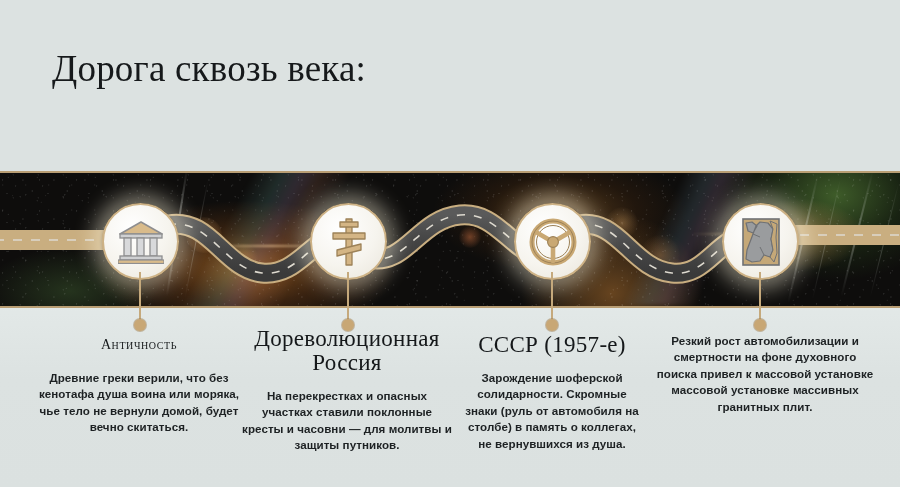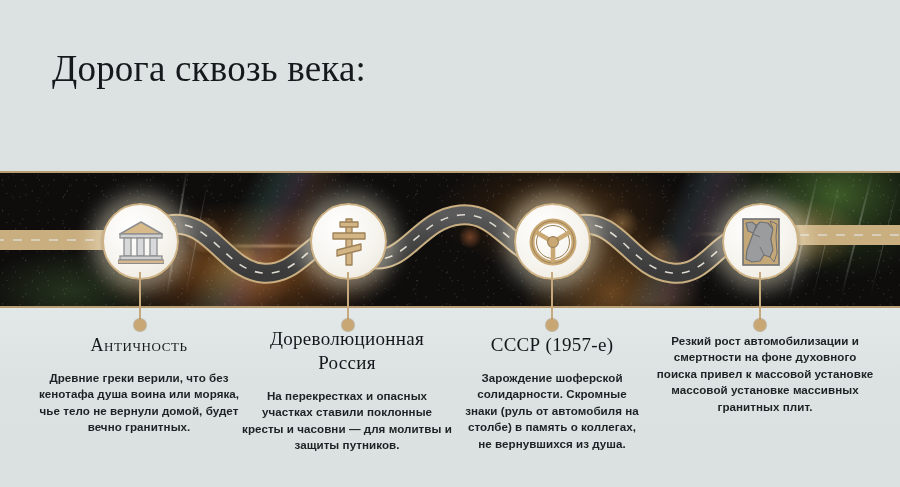--- a/index.html
+++ b/index.html
@@ -93,24 +93,24 @@
 
   
   .stem{position:absolute;width:2px;background:#c5a97c;}
   .dot{position:absolute;width:12px;height:12px;border-radius:50%;background:#c8a775;box-shadow:0 0 0 1px rgba(160,130,85,.5);}
 
   
   .cap{position:absolute;text-align:center;}
   .cap h3{
     margin:0 0 13px 0;
     font-family:"Liberation Serif", serif;
-    font-weight:400;font-size:19px;line-height:24px;color:#15181a;
+    font-weight:400;font-size:23px;line-height:24px;color:#15181a;
     letter-spacing:.3px;
   }
-  .cap h3.sc{font-variant:small-caps;font-size:18px;letter-spacing:.6px;}
+  .cap h3.sc{font-variant:small-caps;font-size:14px;letter-spacing:.6px;}
   .cap p{
     margin:0;
     font-family:"Liberation Sans", sans-serif;
     font-weight:700;font-size:11.6px;line-height:16.4px;color:#1d2123;
     letter-spacing:.05px;
   }
 </style>
 </head>
 <body>
 
@@ -250,21 +250,21 @@
   <div class="dot" style="left:342px;top:319px;"></div>
 
   <div class="stem" style="left:551px;top:272px;height:51px;"></div>
   <div class="dot" style="left:546px;top:319px;"></div>
 
   <div class="stem" style="left:759px;top:272px;height:51px;"></div>
   <div class="dot" style="left:754px;top:319px;"></div>
 
   <div class="cap" style="left:28px;top:333px;width:222px;">
     <h3 class="sc">Античность</h3>
-    <p>Древние греки верили, что без кенотафа душа воина или моряка, чье тело не вернули домой, будет вечно гранитных.</p>
+    <p>Древние греки верили, что без кенотафа душа воина или моряка, чье тело не вернули домой, будет вечно скитаться.</p>
   </div>
 
   <div class="cap" style="left:240px;top:327px;width:214px;">
     <h3>Дореволюционная Россия</h3>
     <p>На перекрестках и опасных участках ставили поклонные кресты и часовни — для молитвы и защиты путников.</p>
   </div>
 
   <div class="cap" style="left:462px;top:333px;width:180px;">
     <h3>СССР (1957-е)</h3>
     <p>Зарождение шоферской солидарности. Скромные знаки (руль от автомобиля на столбе) в память о коллегах, не вернувшихся из душа.</p>

